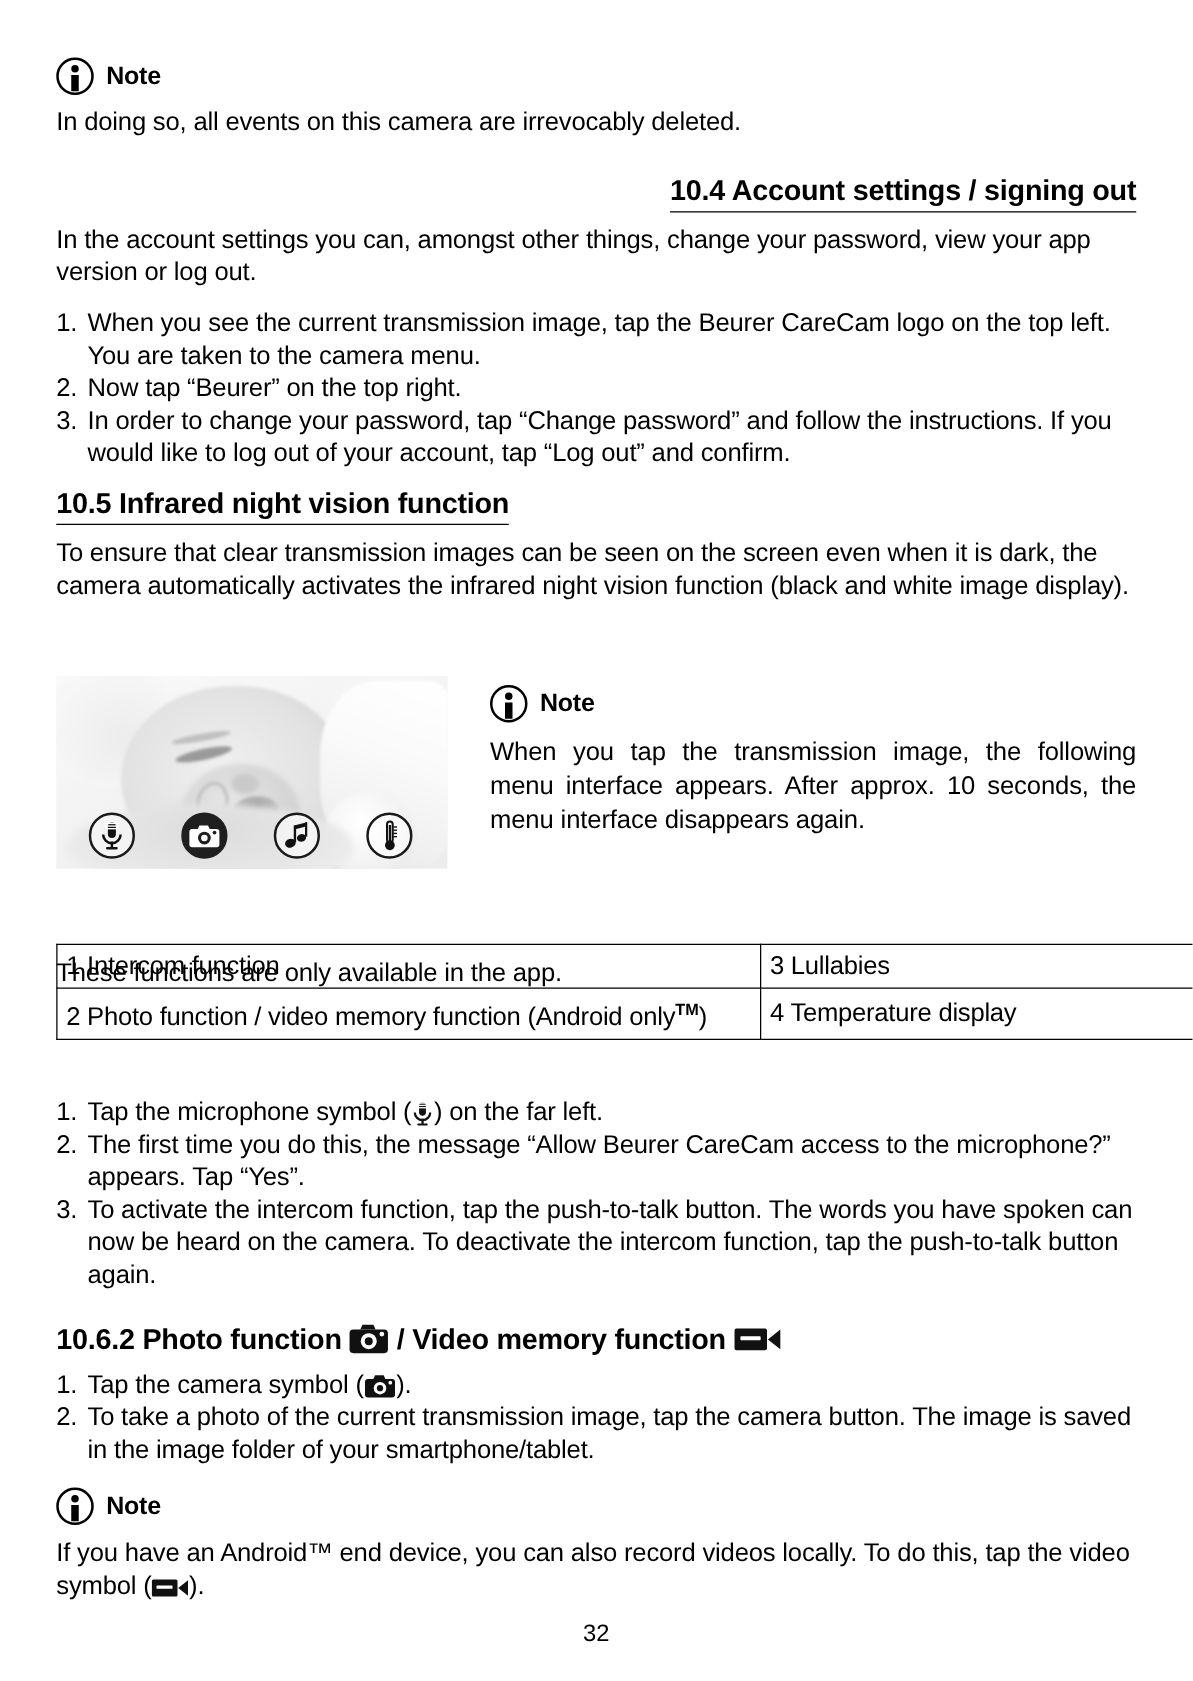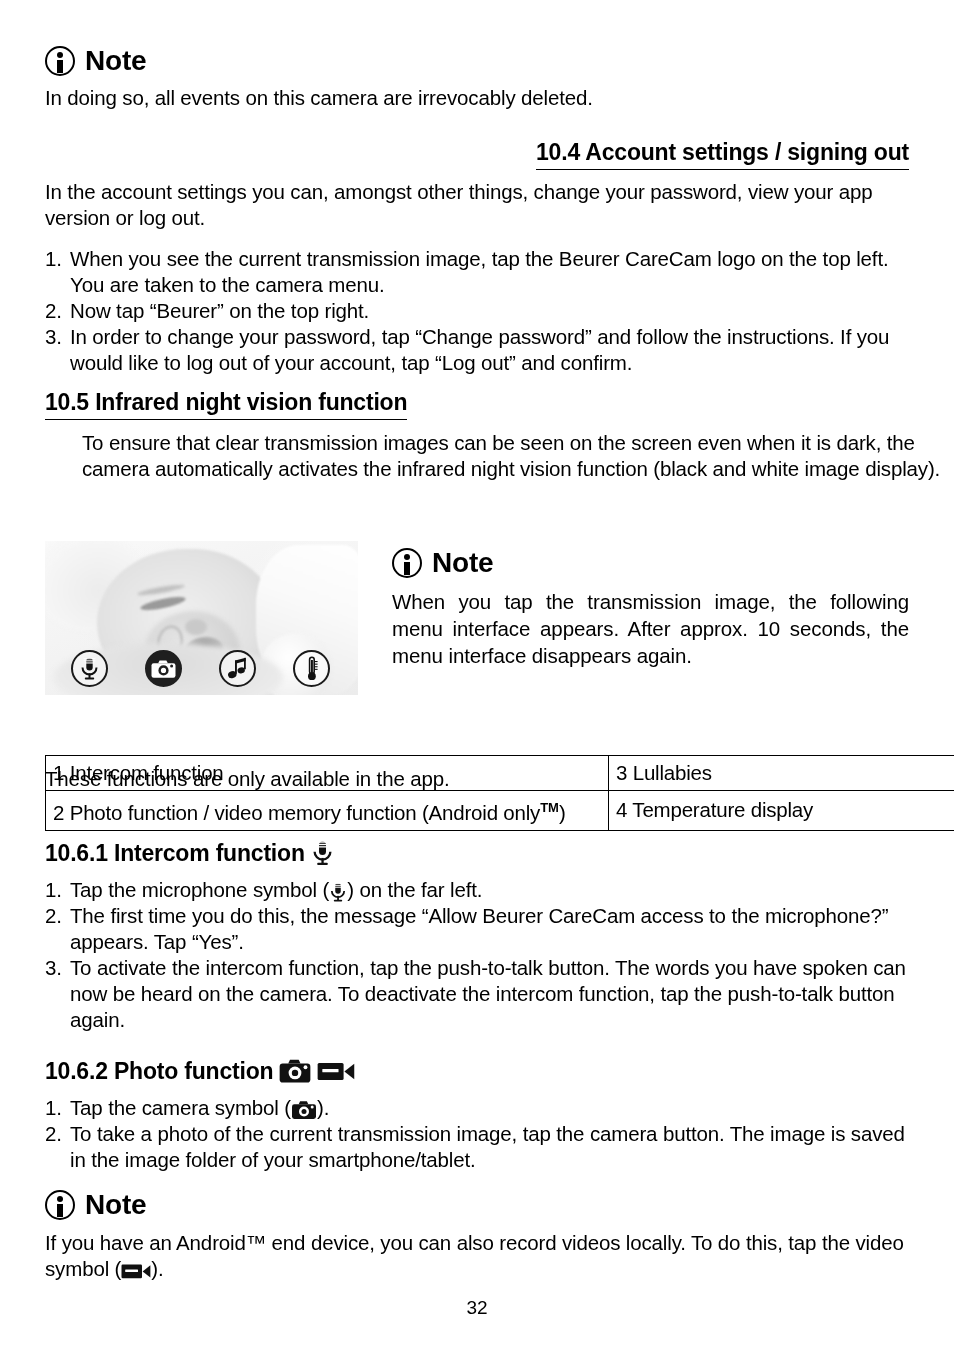--- a/index.html
+++ b/index.html
@@ -49,21 +49,21 @@
     left: 50%; top: 12.2px;
     transform: translateX(-50%);
   }
 
   .note-head {
     display: flex;
     align-items: center;
     gap: 10px;
   }
   .note-head .note-label {
-    font-size: 28px;
+    font-size: 20px;
     font-weight: bold;
     letter-spacing: -0.2px;
     line-height: 1;
   }
 
   
   .body-text {
     font-size: 20.5px;
     line-height: 26px;
     letter-spacing: -0.15px;
@@ -297,21 +297,21 @@
     <ol class="steps" style="margin-top:15px;">
       <li>When you see the current transmission image, tap the Beurer CareCam logo on the top left. You are taken to the camera menu.</li>
       <li>Now tap “Beurer” on the top right.</li>
       <li>In order to change your password, tap “Change password” and follow the instructions. If you would like to log out of your account, tap “Log out” and confirm.</li>
     </ol>
   </div>
 
   <div class="row" style="top:389px;">
     <h2 class="sec">10.5 Infrared night vision function</h2>
   </div>
-  <div class="row" style="top:430px;margin-left:37px;">
+  <div class="row" style="top:430px;">
     <div class="body-text">To ensure that clear transmission images can be seen on the screen even when it is dark, the camera automatically activates the infrared night vision function (black and white image display).</div>
   </div>
 
 
   <div class="row" style="top:541px; display:flex; align-items:flex-start;">
 
     <div class="photo">
       <div class="bg"></div>
       <div class="hair"></div>
       <div class="face"></div>
@@ -401,36 +401,20 @@
           <td class="c2">3 Lullabies</td>
         </tr>
         <tr>
           <td class="c1"><span>2 Photo function / video memory function (Android only</span><sup class="tm">TM</sup><span>)</span></td>
           <td class="c2">4 Temperature display</td>
         </tr>
       </tbody>
     </table>
   </div>
 
-  <div class="row" style="top:840px;">
-    <h3 class="subsec">
-      <span>10.6.1 Intercom function</span>
-      <span class="gl">
-        <svg width="23" height="26" viewBox="0 0 21 23">
-          <rect x="7.3" y="1" width="6.4" height="12.4" rx="3.2" fill="#111"></rect>
-          <rect x="4.3" y="0.9" width="12.4" height="1.2" fill="#fff"></rect>
-          <rect x="4.3" y="3.1" width="12.4" height="1.2" fill="#fff"></rect>
-          <rect x="5.4" y="5.3" width="10.2" height="1.2" fill="#fff"></rect>
-          <path d="M3.3 10.3a7.2 7.2 0 0 0 14.4 0" fill="none" stroke="#111" stroke-width="2.1"></path>
-          <rect x="9.5" y="16.0" width="2.1" height="5.2" fill="#111"></rect>
-          <rect x="5.6" y="20.5" width="9.8" height="2" rx="1" fill="#111"></rect>
-        </svg>
-      </span>
-    </h3>
-  </div>
 
   <div class="row" style="top:877px;">
     <ol class="steps">
       <li><span>Tap the microphone symbol (</span><span class="gl inline-paren"><svg width="18" height="20" viewBox="0 0 21 23" style="vertical-align:-4px">
               <rect x="7.3" y="1" width="6.4" height="12.4" rx="3.2" fill="#111"></rect>
               <rect x="4.3" y="0.9" width="12.4" height="1.2" fill="#fff"></rect>
               <rect x="4.3" y="3.1" width="12.4" height="1.2" fill="#fff"></rect>
               <rect x="5.4" y="5.3" width="10.2" height="1.2" fill="#fff"></rect>
               <path d="M3.3 10.3a7.2 7.2 0 0 0 14.4 0" fill="none" stroke="#111" stroke-width="2.1"></path>
               <rect x="9.5" y="16.0" width="2.1" height="5.2" fill="#111"></rect>
@@ -446,20 +430,21 @@
       <span>10.6.2 Photo function</span>
       <span class="gl">
         <svg width="32" height="26" viewBox="0 0 25 20">
           <rect x="0.5" y="4.2" width="24" height="14.8" rx="2.4" fill="#111"></rect>
           <path d="M7.2 4.2 L8.6 1.2 H15.4 L16.8 4.2 Z" fill="#111"></path>
           <circle cx="12.5" cy="11.5" r="5.0" fill="#fff"></circle>
           <circle cx="12.5" cy="11.5" r="2.5" fill="#111"></circle>
           <circle cx="20.7" cy="7.1" r="1.5" fill="#fff"></circle>
         </svg>
       </span>
+      <span>/ Video memory function</span>
       <span class="gl">
         <svg width="38" height="26" viewBox="0 0 30 20">
           <rect x="0.5" y="3.6" width="20.5" height="13.6" rx="1.2" fill="#111"></rect>
           <rect x="4.2" y="8.4" width="12.8" height="2.6" rx="0.5" fill="#fff"></rect>
           <path d="M21.6 10.4 L29.4 4.2 V16.6 Z" fill="#111"></path>
         </svg>
       </span>
     </h3>
   </div>
 

